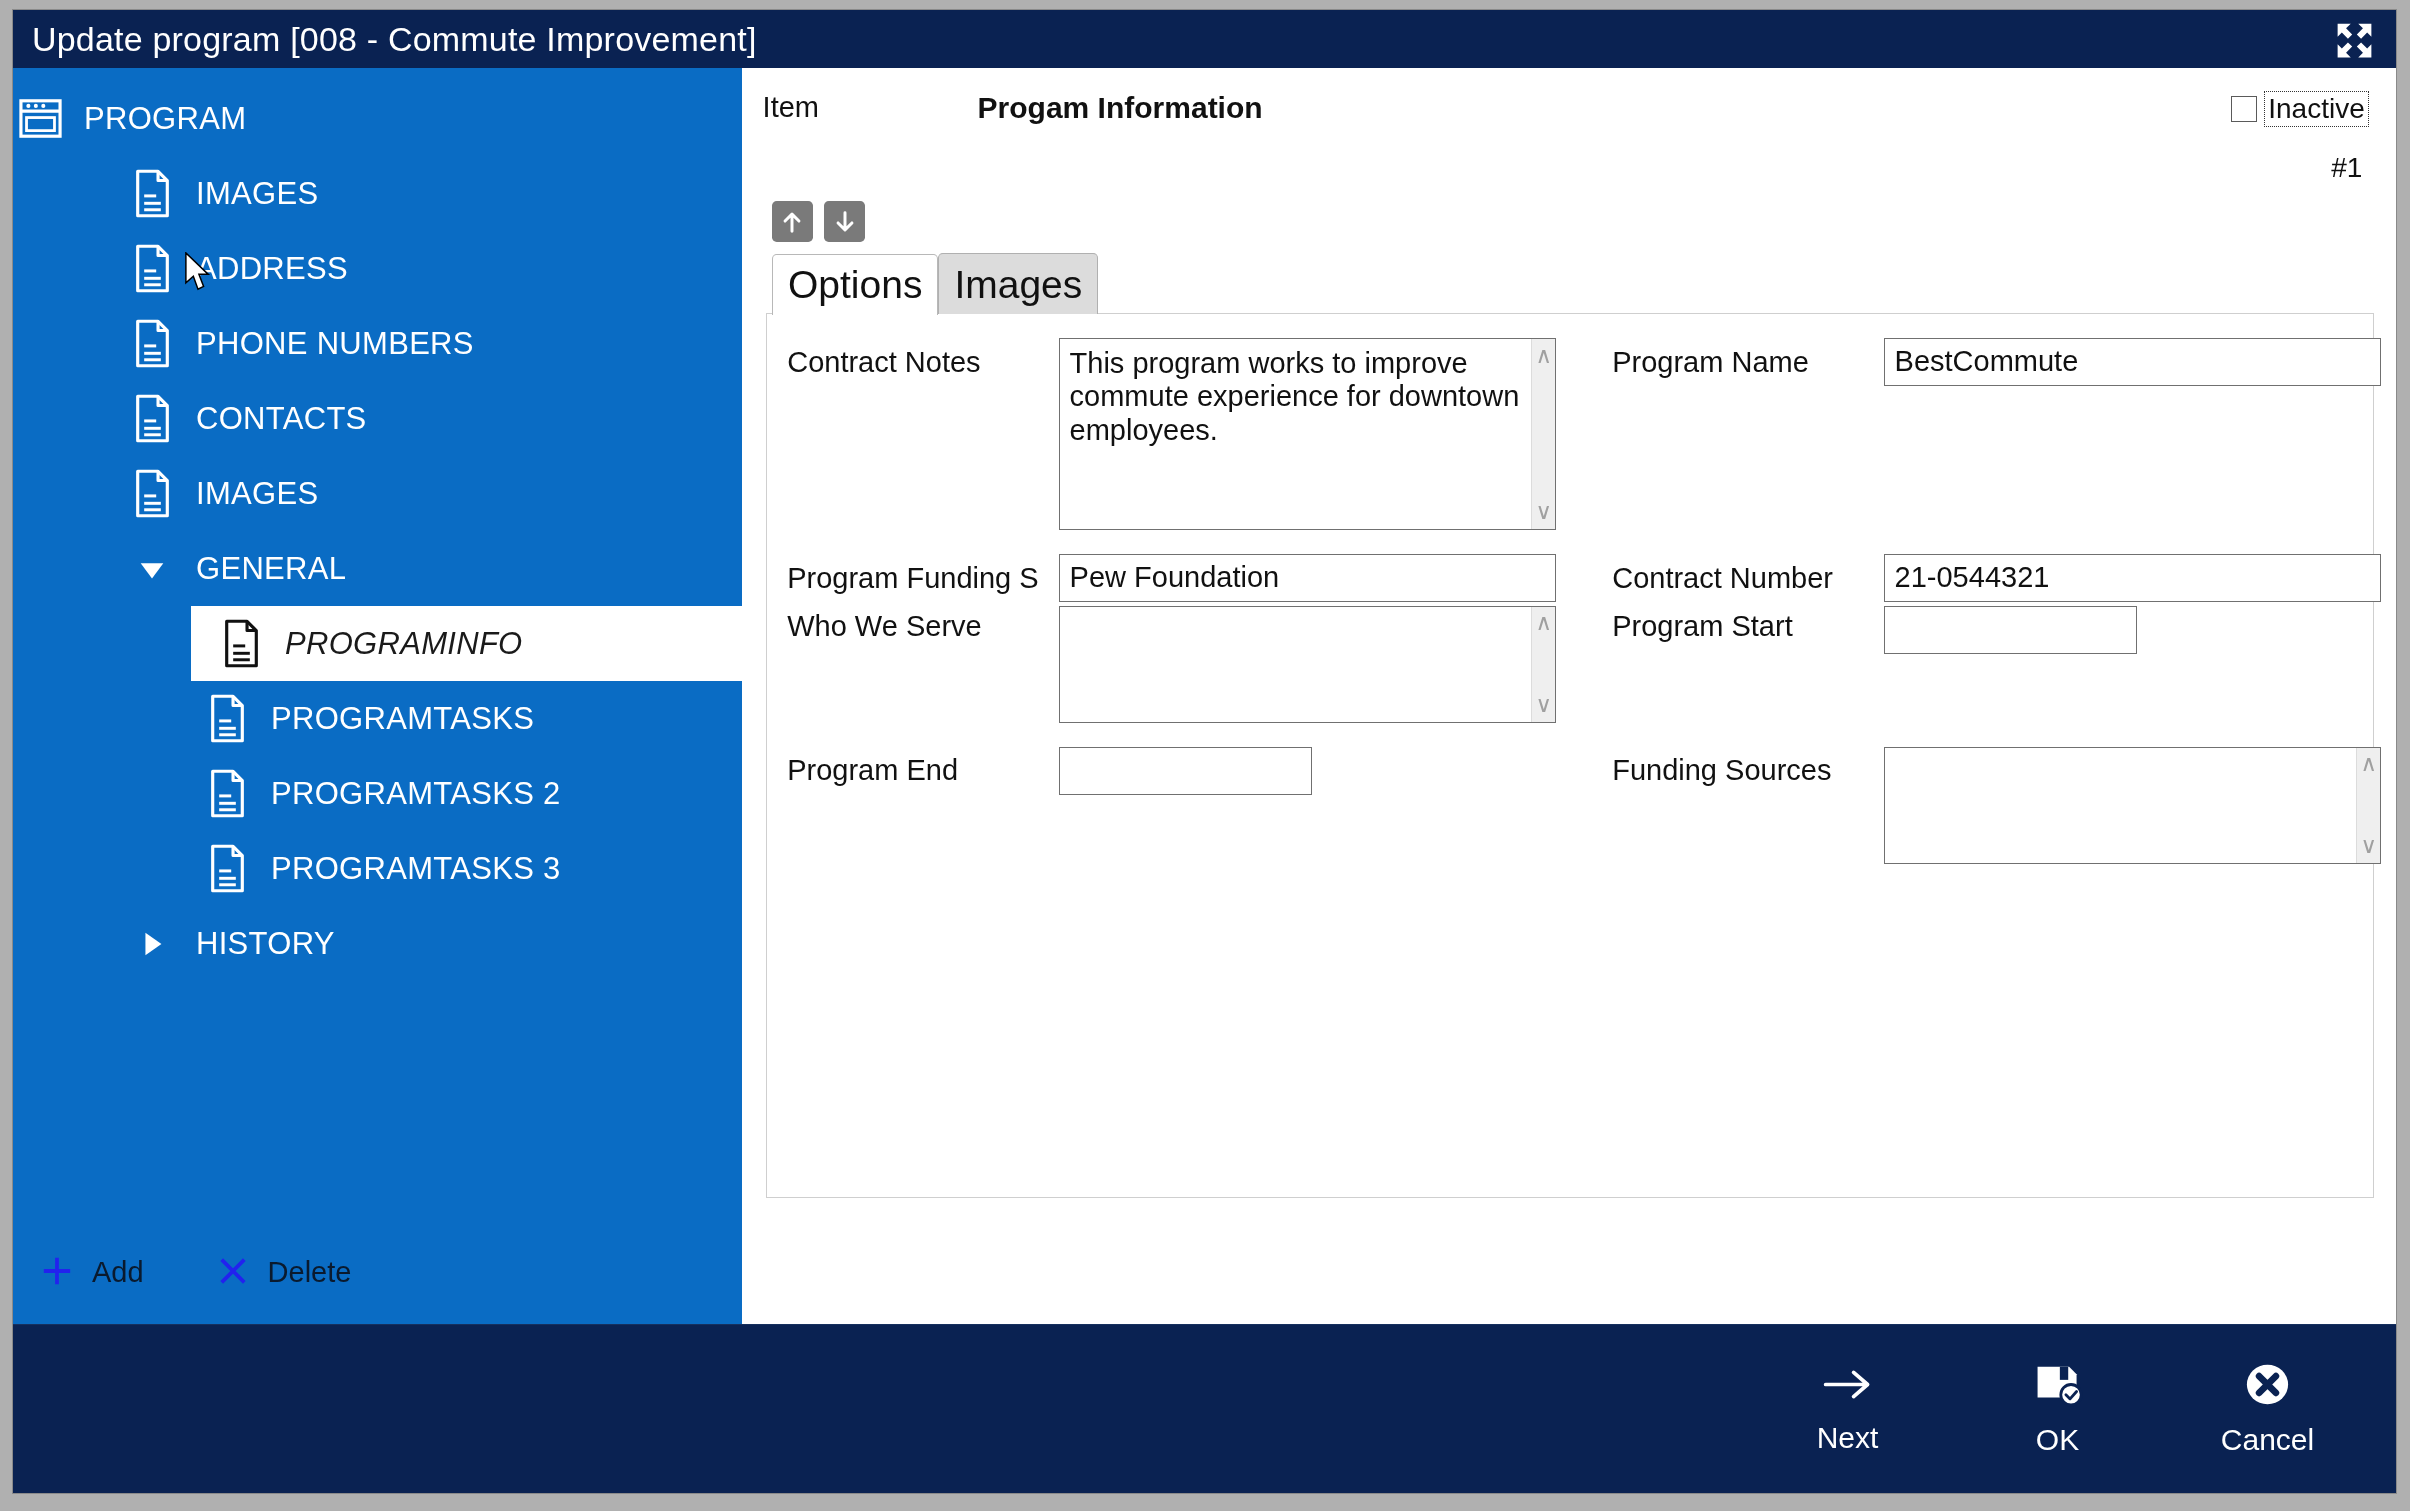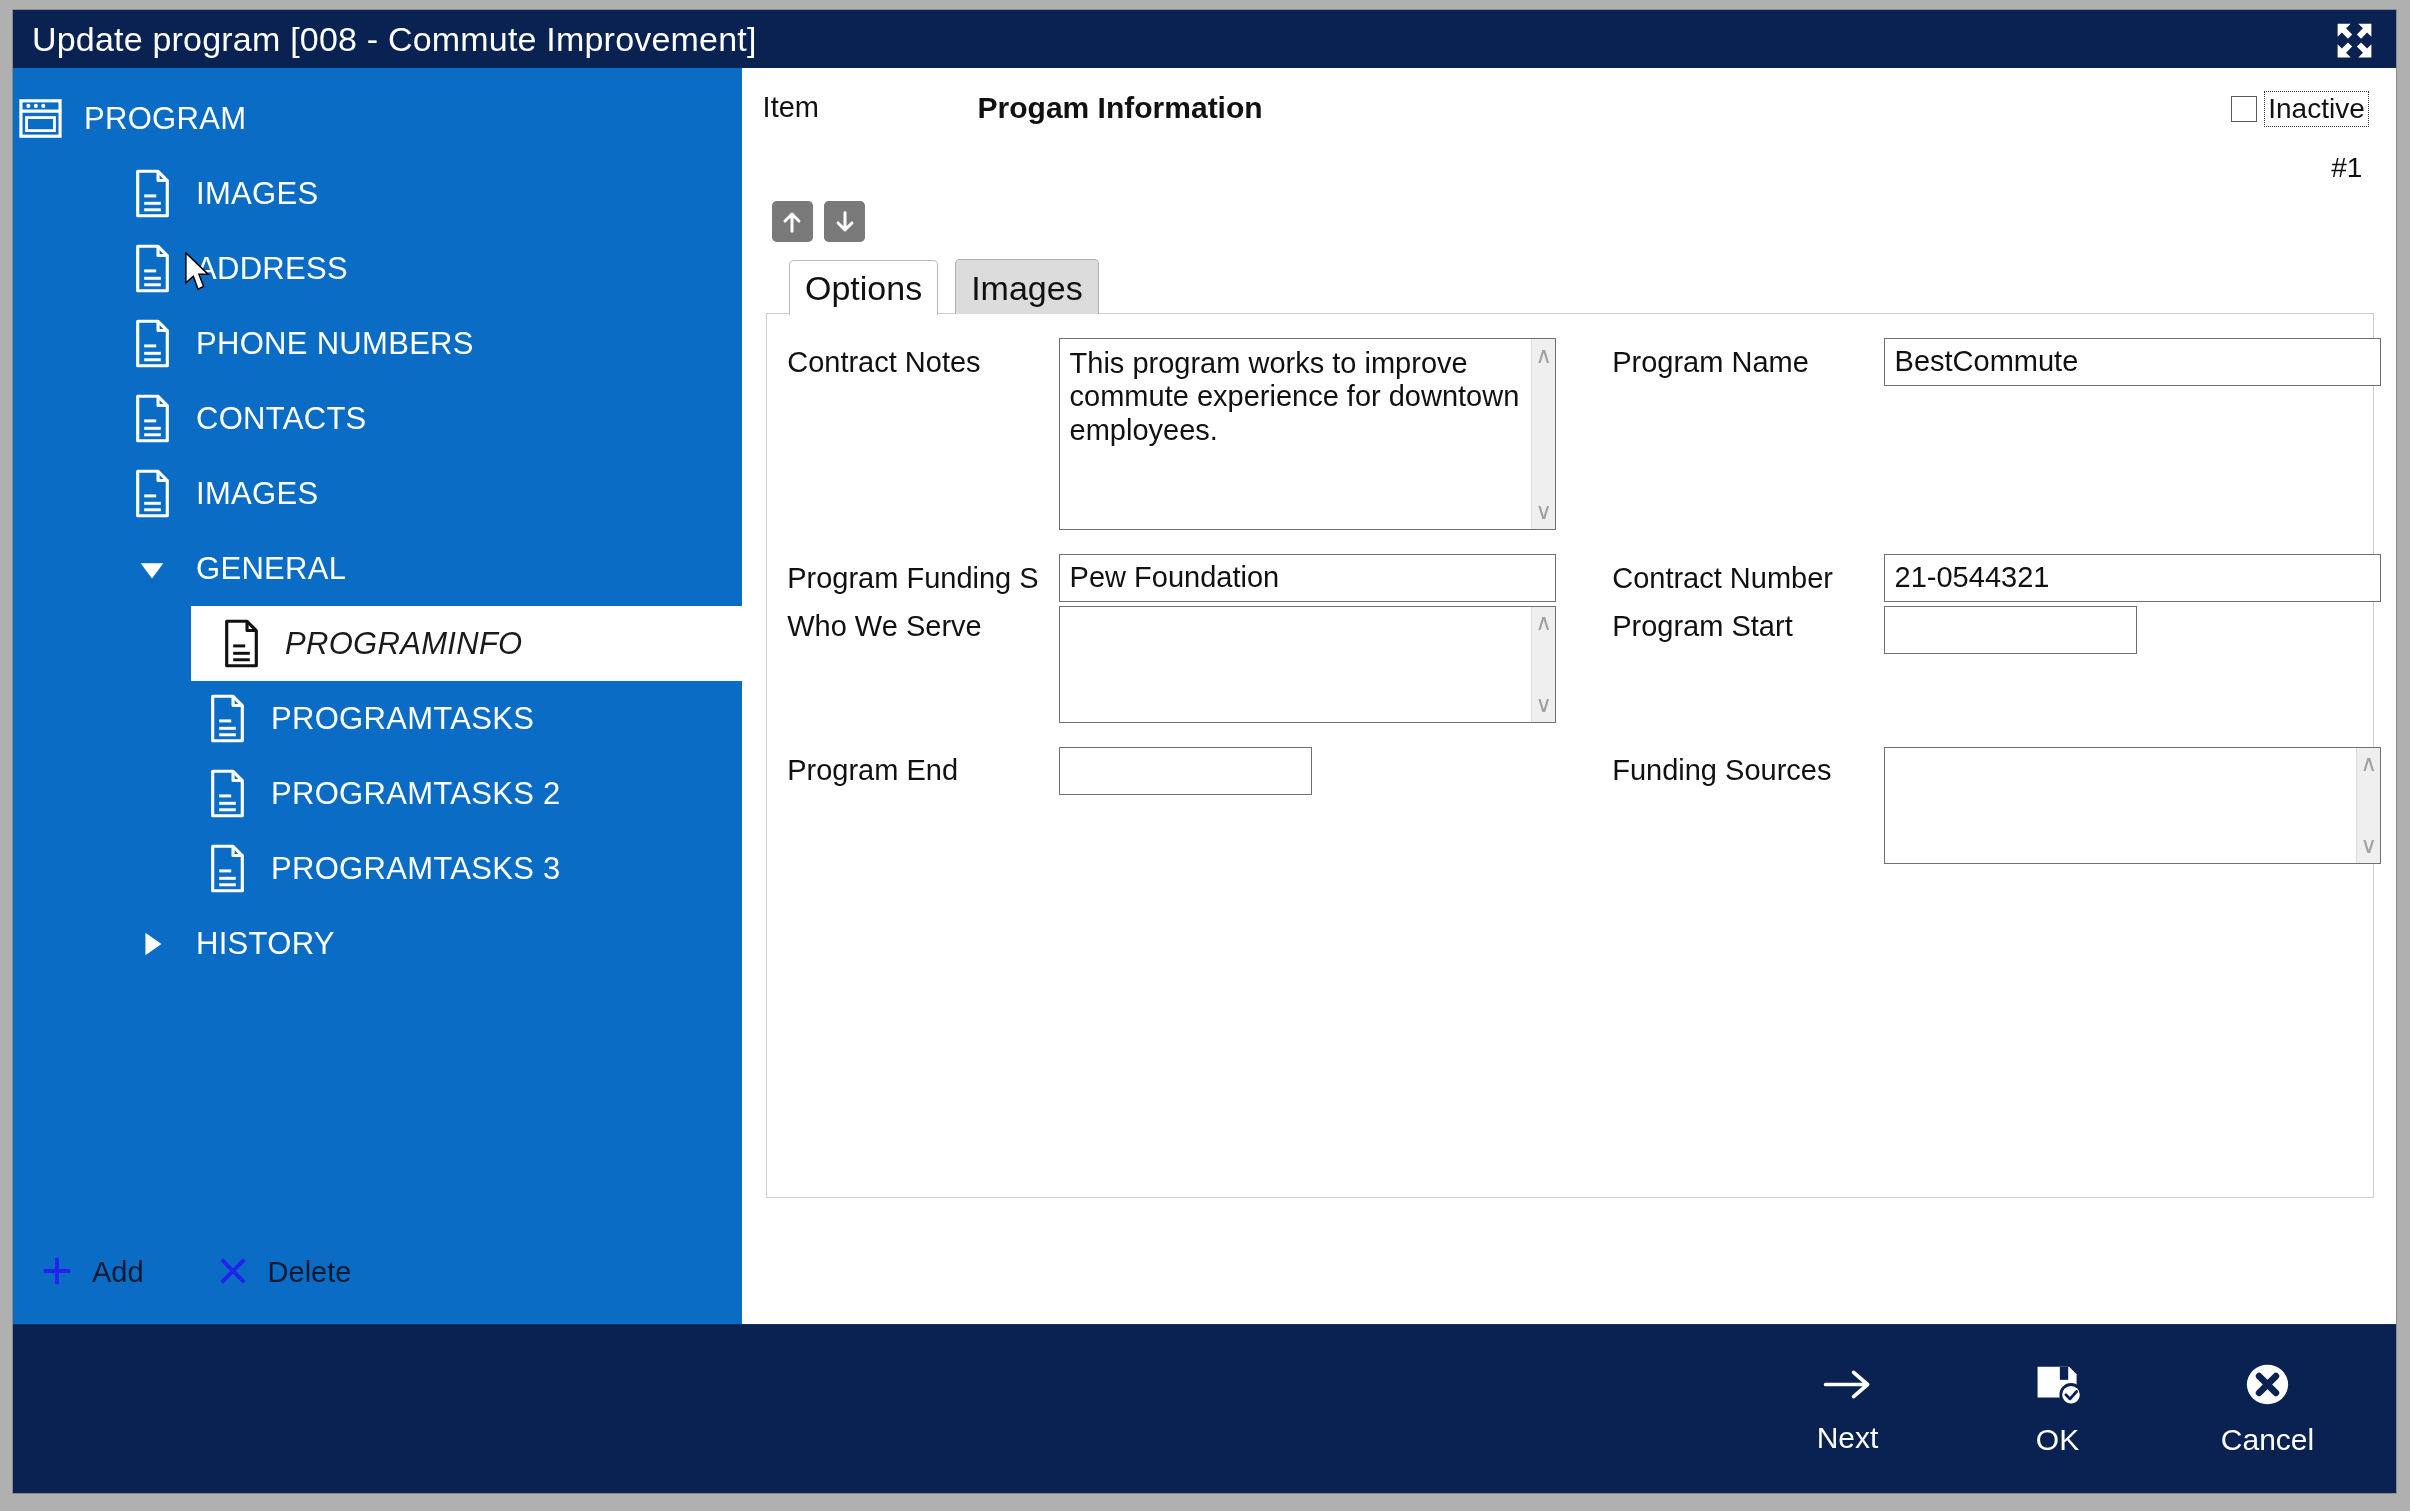--- a/index.html
+++ b/index.html
@@ -198,28 +198,27 @@
     display: flex;
     align-items: flex-end;
     margin-top: 22.5px;
     margin-left: 9.4px;
     height: 49px;
     position: relative;
     z-index: 2;
   }
   .tab {
     padding: 7.5px 15px 5.6px 15px;
-    font-size: 34px;
+    font-size: 39px;
     color: #111;
     border: 0.9px solid #9a9a9a;
     border-bottom: none;
     border-radius: 4.7px 4.7px 0 0;
     cursor: pointer;
     line-height: 1.2;
-    margin-left: 17px;
   }
   .tab.active {
     background: #ffffff;
     border-color: #b8b8b8;
     position: relative;
     top: 0.9px;
     z-index: 3;
   }
   .tab.inactive {
     background: #dcdcdc;

